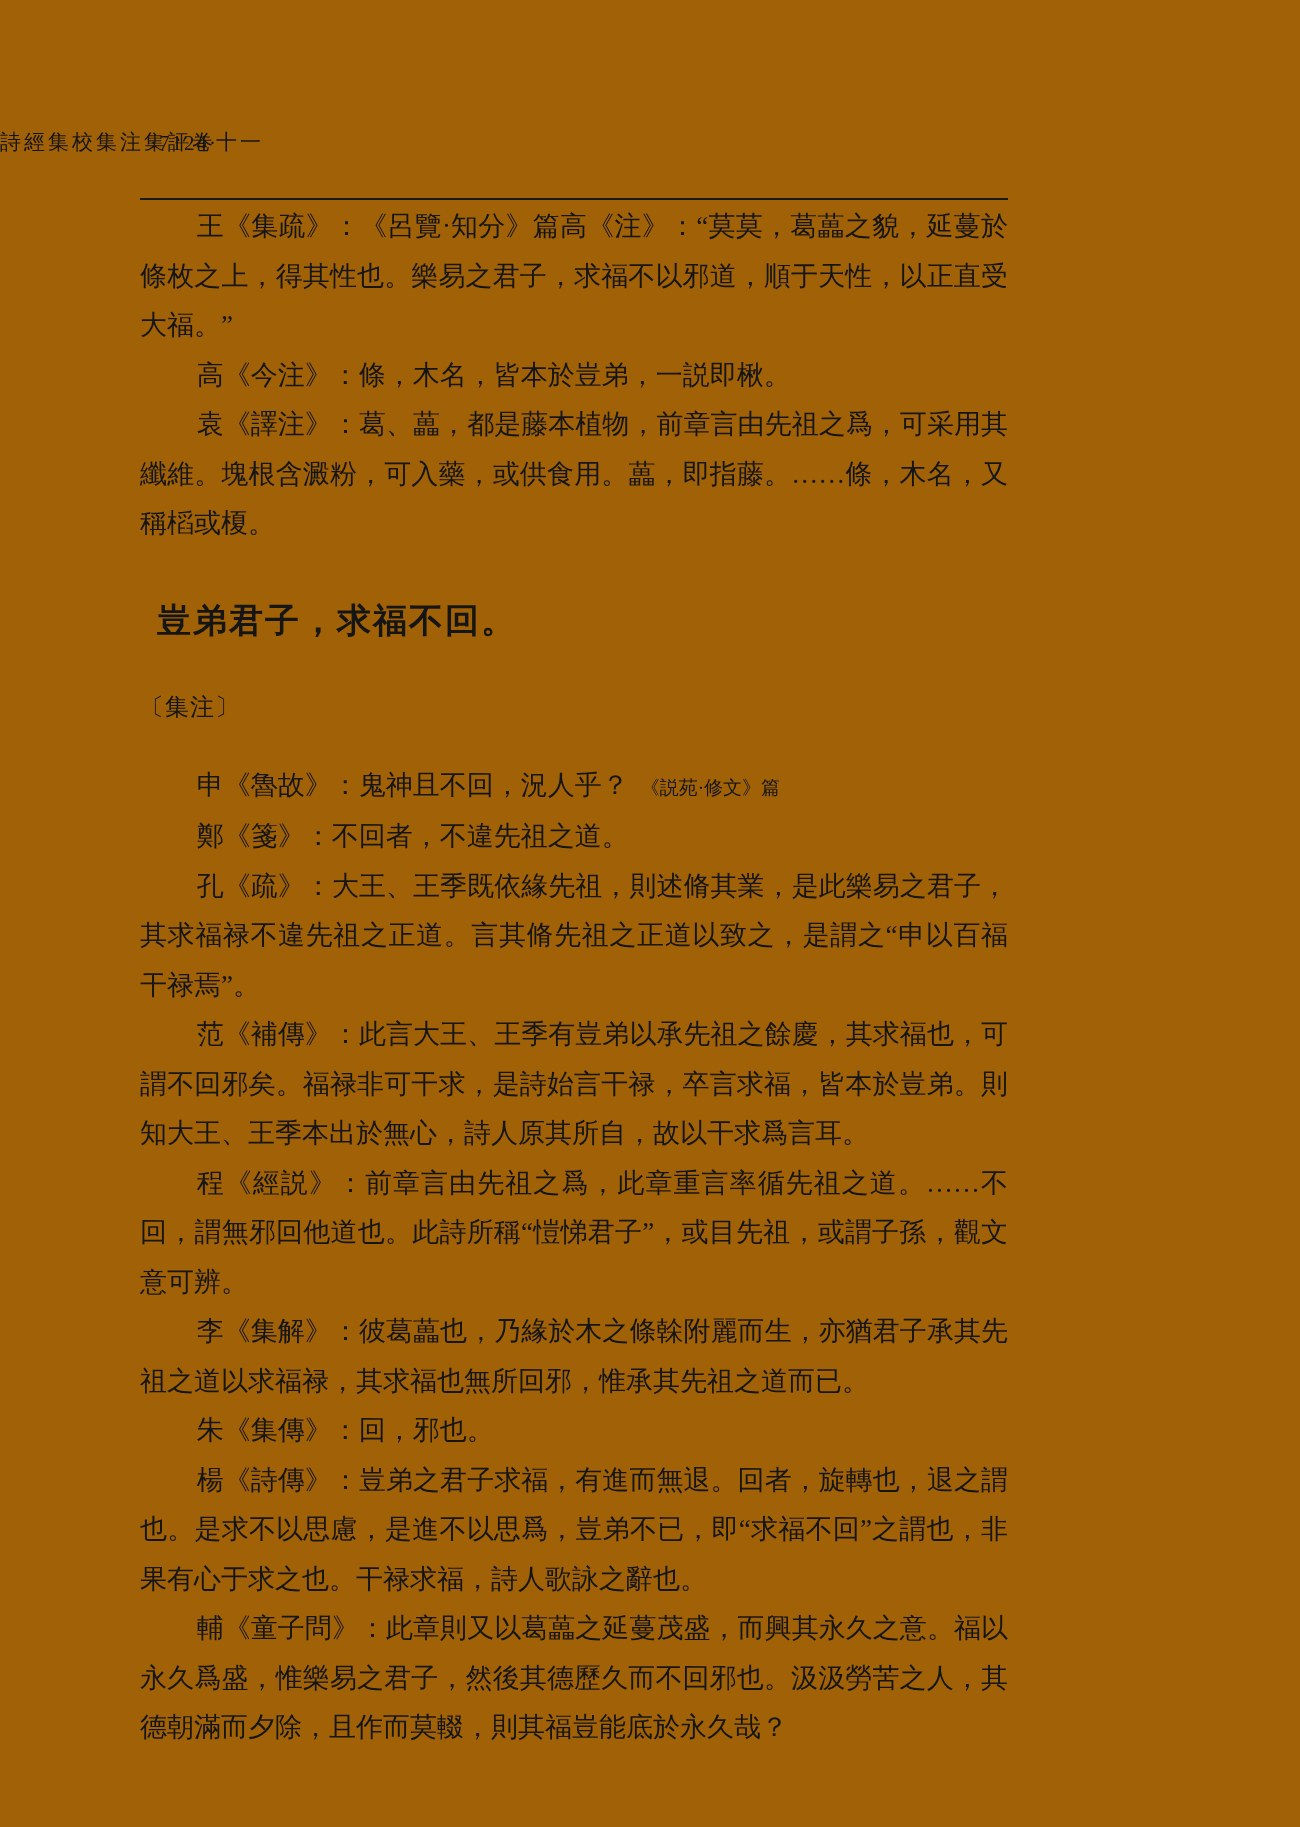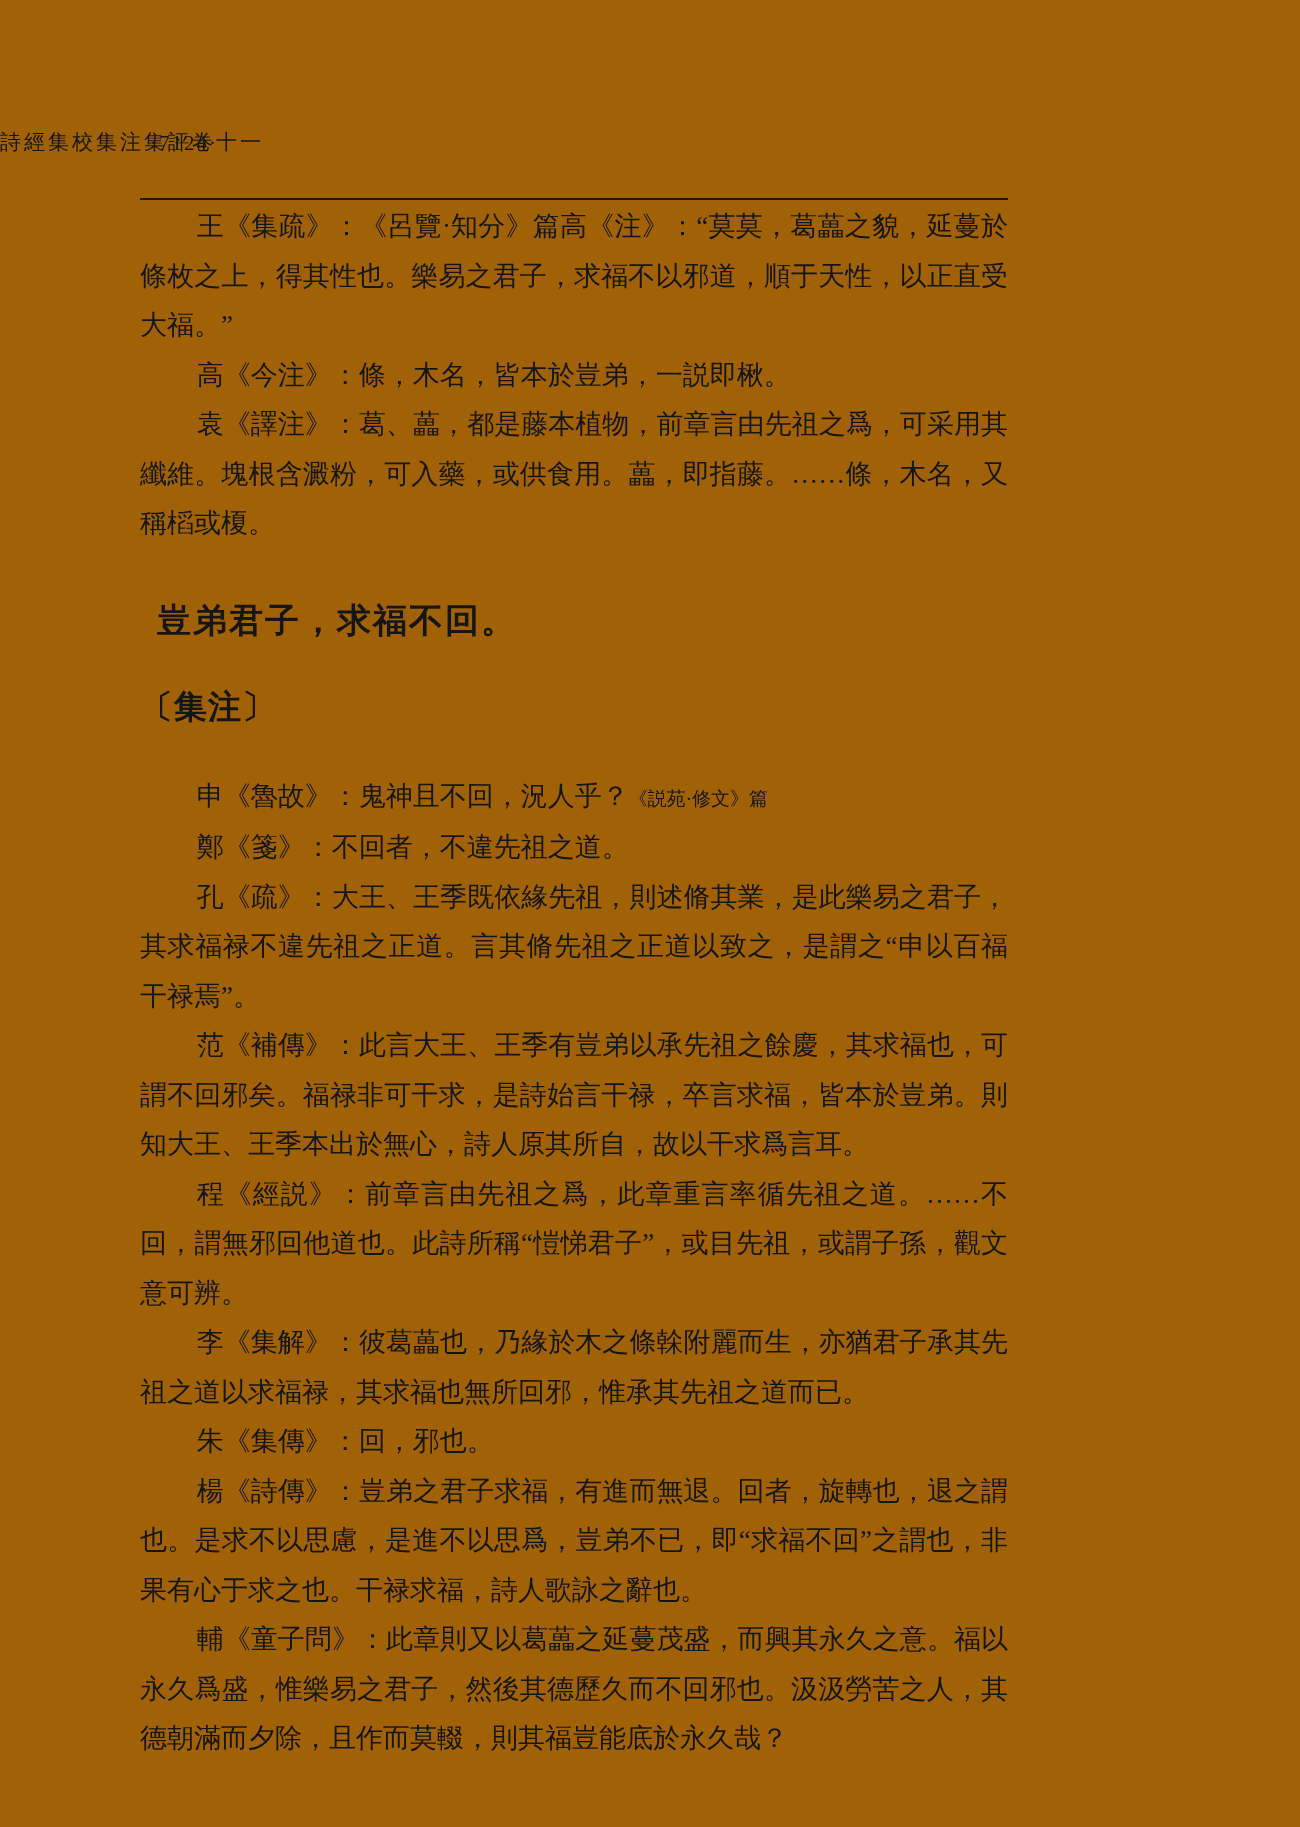--- a/index.html
+++ b/index.html
@@ -56,33 +56,34 @@
     text-align: justify;
     text-justify: inter-ideograph;
   }
   p.para {
     margin: 0;
     text-indent: 2.1em;
   }
   .note {
     font-size: 19px;
     letter-spacing: 0;
+    margin-left: 12px;
   }
   h2.verse-heading {
     font-size: 34px;
     font-weight: 700;
     letter-spacing: 2px;
     margin: 46px 0 0 17px;
     line-height: 52px;
     text-indent: 0;
   }
   h3.section-label {
-    font-size: 33px;
-    font-weight: 700;
-    margin: 38px 0 43px 0;
+    font-size: 24px;
+    font-weight: 400;
+    margin: 38px 0 32px 0;
     line-height: 44px;
     text-indent: 0;
     letter-spacing: 1px;
   }
 </style>
 </head>
 <body>
 
 <div class="page">
 

